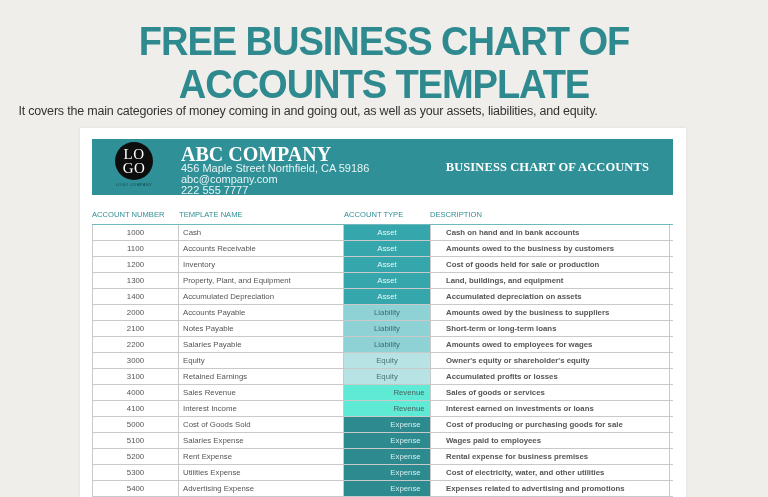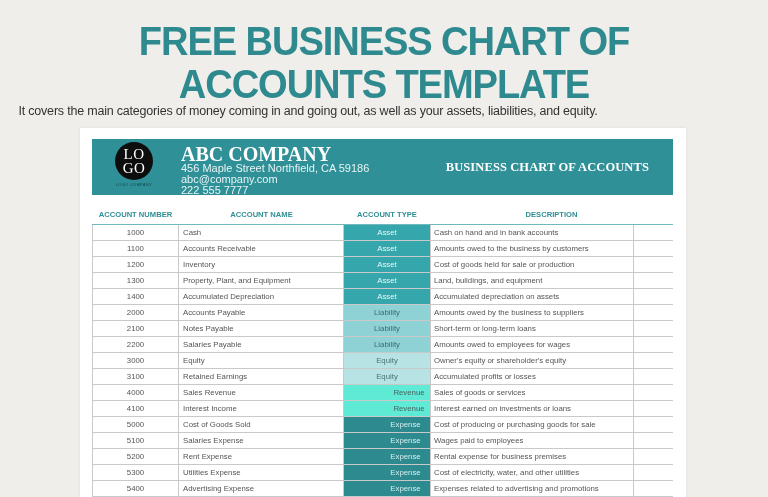--- a/index.html
+++ b/index.html
@@ -42,34 +42,33 @@
   .company-line {
     position: absolute; left: 89px; color: #e6f4f4; font-size: 11px;
   }
   .banner-title {
     position: absolute; right: 24px; top: 21px; color: #fff;
     font-family: "Liberation Serif", serif; font-weight: 700; font-size: 12.5px;
     letter-spacing: 0.1px;
   }
 
   .col-head {
-    position: absolute; top: 82px; color: #2f8e94; font-size: 7.6px; font-weight: 700;
-    text-align: center;
+    position: absolute; top: 82px; color: #2f8e94; font-size: 7.6px; font-weight: 400;
   }
 
   .table {
     position: absolute; left: 12px; top: 96px; width: 581px;
     border-top: 1.5px solid #6fb8bc;
   }
   .row { display: flex; height: 16px; border-bottom: 1px solid #c9c9c9; }
   .cell { font-size: 7.8px; color: #555; line-height: 15px; white-space: nowrap; overflow: hidden; }
   .c-num { width: 87px; text-align: center; border-left: 1px solid #c9c9c9; border-right: 1px solid #c9c9c9; }
   .c-name { width: 165px; padding-left: 4px; border-right: 1px solid #c9c9c9; }
   .c-type { width: 86px; text-align: center; }
-  .c-desc { width: 204px; padding-left: 3px; border-left: 1px solid #c9c9c9; border-right: 1px solid #c9c9c9; }
+  .c-desc { width: 240px; padding-left: 15px; border-left: 1px solid #c9c9c9; border-right: 1px solid #c9c9c9; font-weight: bold; }
   .t-asset { background: #36a6ad; color: #e8f6f7; }
   .t-liability { background: #8fd2d6; color: #3d6b6e; }
   .t-equity { background: #b7e3e5; color: #4a7578; }
   .t-revenue { background: #5eead4; color: #4d5f60; padding-left: 44px; }
   .t-expense { background: #2d8a8f; color: #d4eff0; padding-left: 37px; }
 </style>
 </head>
 <body>
 
 <div class="hero-title">
@@ -86,21 +85,21 @@
     </div>
     <div class="logo-caption">LOGO COMPANY</div>
     <div class="company-name">ABC COMPANY</div>
     <div class="company-line" style="top:23px">456 Maple Street Northfield, CA 59186</div>
     <div class="company-line" style="top:34px">abc@company.com</div>
     <div class="company-line" style="top:45px">222 555 7777</div>
     <div class="banner-title">BUSINESS CHART OF ACCOUNTS</div>
   </div>
 
   <div class="col-head" style="left:12px;width:87px">ACCOUNT NUMBER</div>
-  <div class="col-head" style="left:99px;width:165px">ACCOUNT NAME</div>
+  <div class="col-head" style="left:99px;width:165px">TEMPLATE NAME</div>
   <div class="col-head" style="left:264px;width:86px">ACCOUNT TYPE</div>
   <div class="col-head" style="left:350px;width:243px">DESCRIPTION</div>
 
   <div class="table" id="rows">
       <div class="row">
         <div class="cell c-num">1000</div>
         <div class="cell c-name">Cash</div>
         <div class="cell c-type t-asset">Asset</div>
         <div class="cell c-desc">Cash on hand and in bank accounts</div>
       </div>

